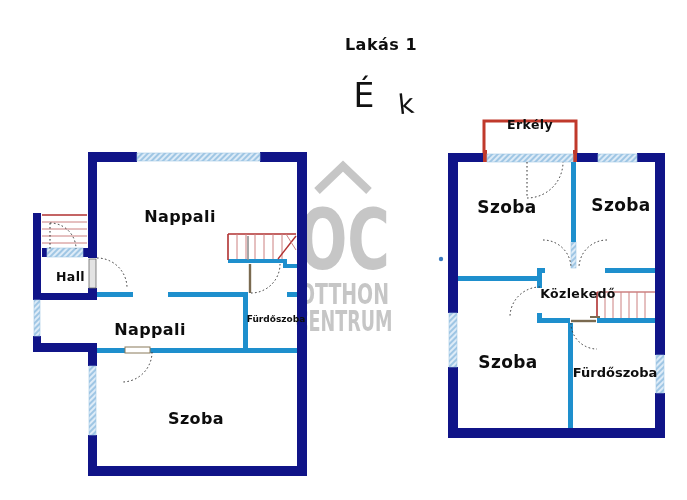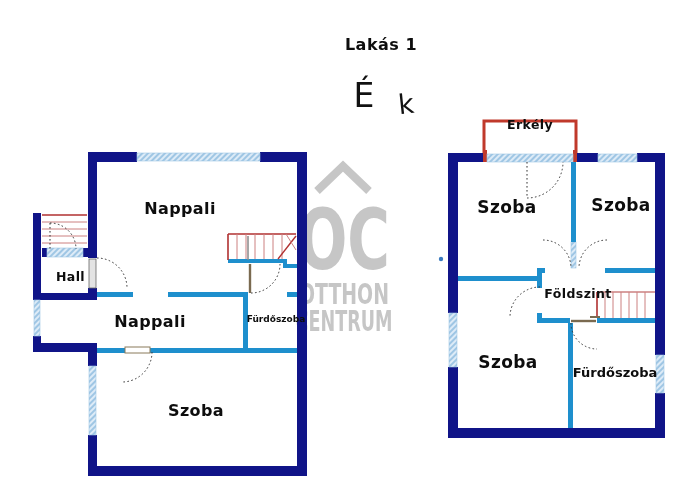--- a/index.html
+++ b/index.html
@@ -7,21 +7,21 @@
     position:relative;width:687px;height:500px;background:#ffffff;
     font-family:"DejaVu Sans","Liberation Sans",sans-serif;overflow:hidden;
   }
   #plan-svg{position:absolute;left:0;top:0;z-index:2;}
   .lbl{
     position:absolute;z-index:3;transform:translate(-50%,-50%);
     font-weight:bold;color:#0d0d0d;white-space:nowrap;letter-spacing:.4px;
   }
   .t-main{font-size:16px;letter-spacing:.5px;}
   .t-floor{font-size:17px;}
-  .r-big{font-size:16px;}
+  .r-big{font-size:16px;margin-top:8px;}
   .r-big2{font-size:17px;}
   .r-med{font-size:12.5px;}
   .r-sm{font-size:9px;letter-spacing:0;}
   .r-bath{font-size:13px;letter-spacing:0;}
   .compass{font-weight:normal;color:#111;letter-spacing:0;}
   .c-n{font-size:33px;}
   .c-k{font-size:27px;transform:translate(-50%,-50%) rotate(-6deg);}
   .wm-txt{fill:#c6c6c6;font-weight:bold;}
 </style>
 </head>
@@ -188,17 +188,17 @@
 
   <div class="lbl r-big" style="left:180px;top:208px;">Nappali</div>
   <div class="lbl r-med" style="left:64px;top:276px;padding-left:13px;">Hall</div>
   <div class="lbl r-big" style="left:150px;top:321px;">Nappali</div>
   <div class="lbl r-sm" style="left:276px;top:319px;">Fürdőszoba</div>
   <div class="lbl r-big" style="left:196px;top:410px;">Szoba</div>
 
   <div class="lbl r-med" style="left:530px;top:124px;">Erkély</div>
   <div class="lbl r-big2" style="left:507px;top:207px;">Szoba</div>
   <div class="lbl r-big2" style="left:621px;top:205px;">Szoba</div>
-  <div class="lbl r-med" style="left:578px;top:293px;">Földszint</div>
+  <div class="lbl r-med" style="left:578px;top:293px;">Közlekedő</div>
   <div class="lbl r-big2" style="left:508px;top:362px;">Szoba</div>
   <div class="lbl r-bath" style="left:615px;top:372px;">Fürdőszoba</div>
 
 </div>
 
 </body></html>

